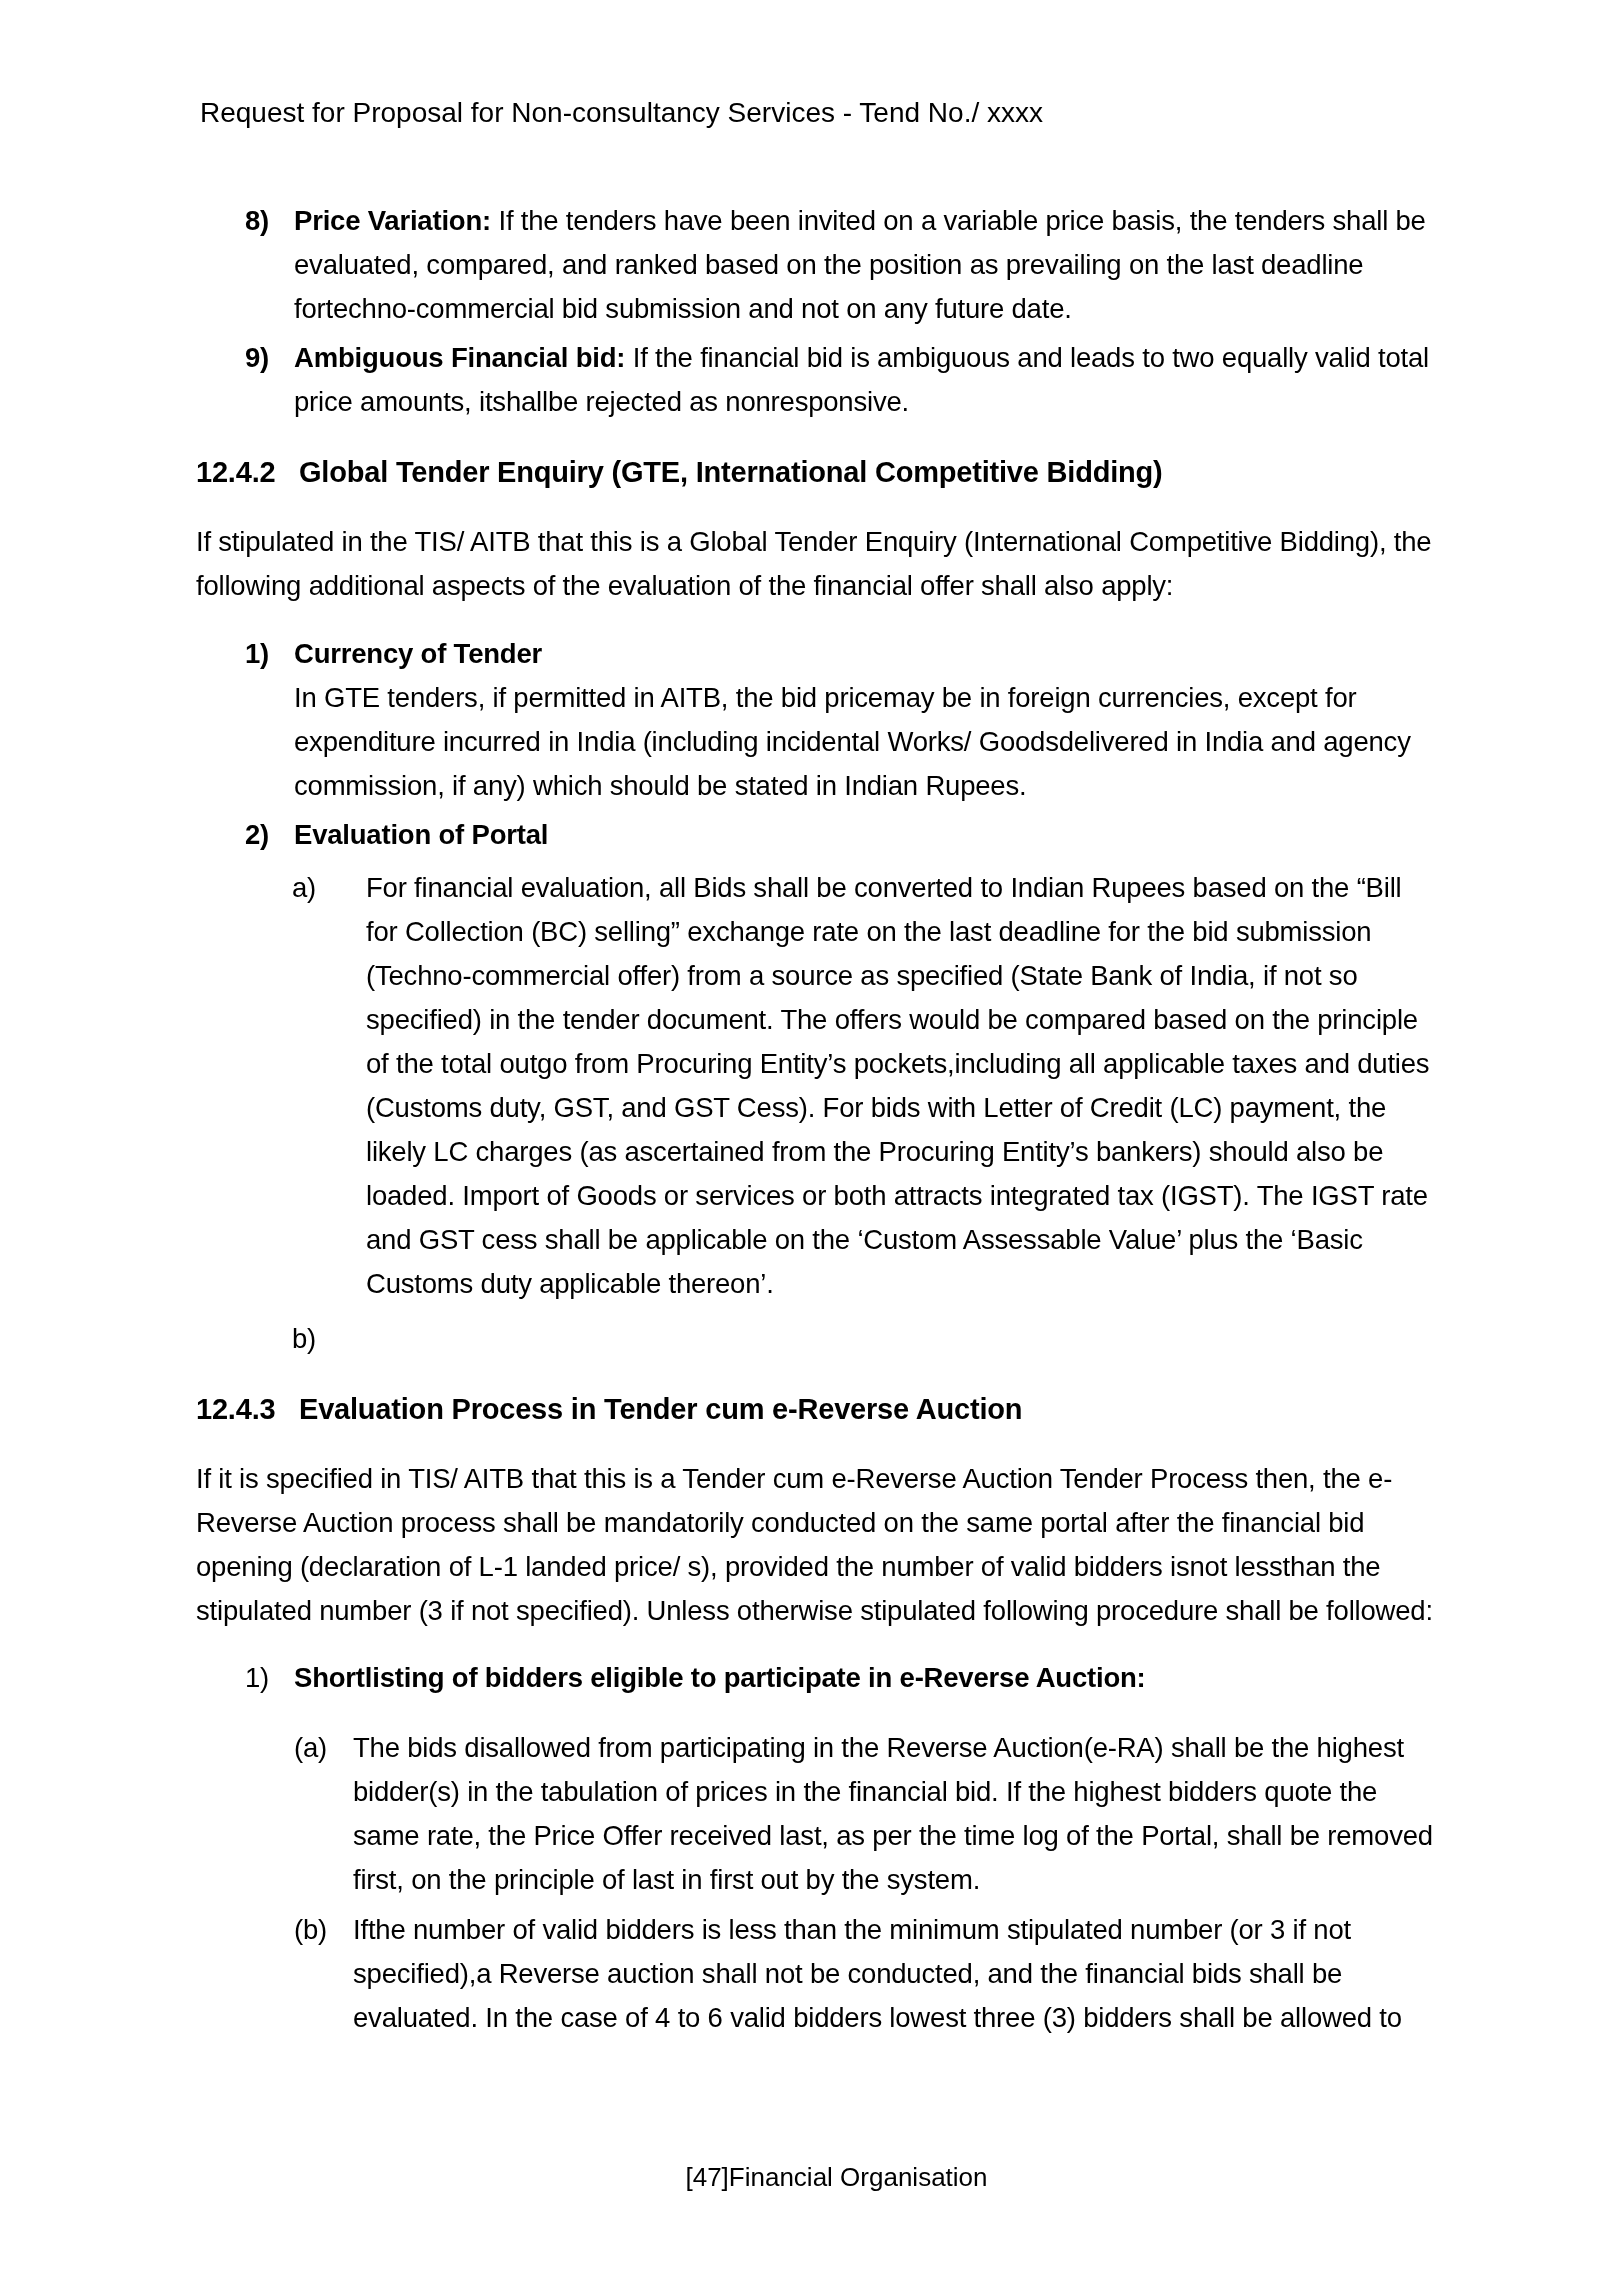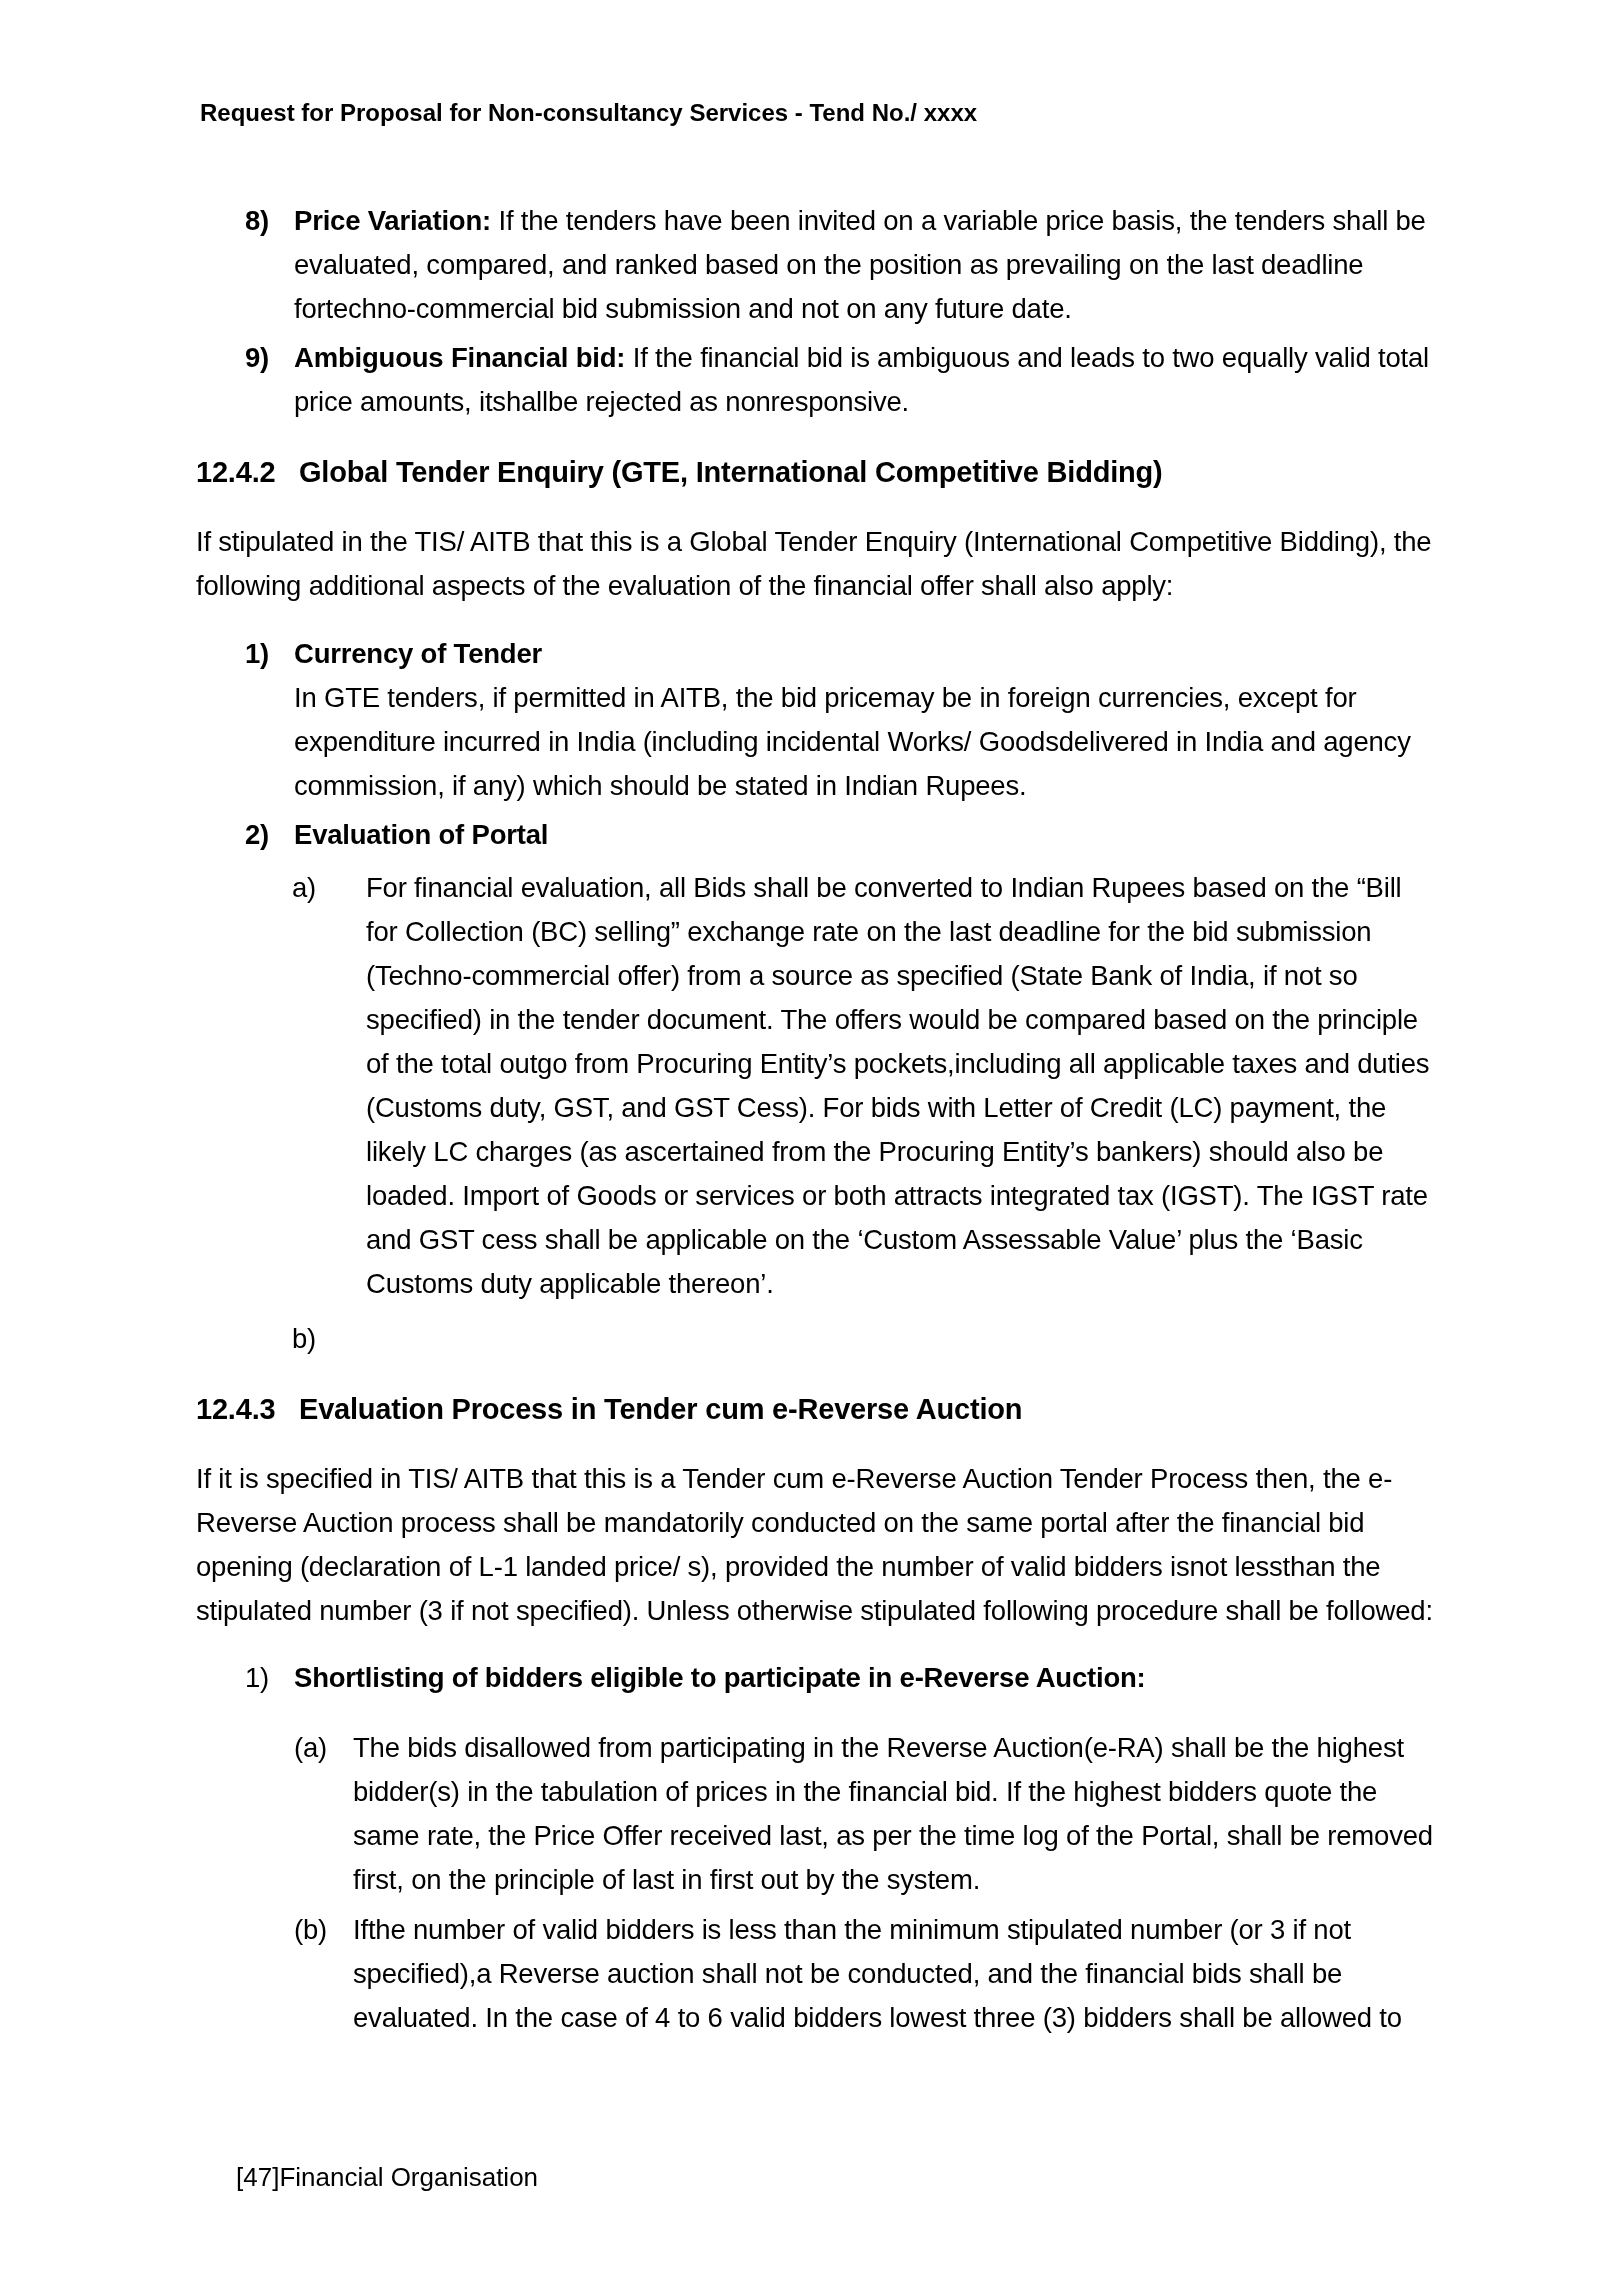--- a/index.html
+++ b/index.html
@@ -13,24 +13,23 @@
     height: 2295px;
     background: #ffffff;
     color: #000000;
     font-family: "Liberation Sans", sans-serif;
     overflow: hidden;
   }
   .doc-header {
     position: absolute;
     left: 200px;
     top: 97px;
-    font-size: 24px;
+    font-size: 28px;
     line-height: 31px;
     white-space: nowrap;
-    font-weight: bold;
   }
   .content {
     position: absolute;
     left: 196px;
     top: 194px;
     width: 1237px;
     font-size: 27.5px;
     line-height: 44px;
     letter-spacing: -0.2px;
     text-align: left;
@@ -74,21 +73,21 @@
   }
   .subli .t { flex: 1; }
   .subli .t p { margin: 0; }
   b, .bold { font-weight: bold; }
   .doc-footer {
     position: absolute;
     left: 236px;
     right: 186px;
     top: 2161px;
     display: flex;
-    justify-content: flex-start;
+    justify-content: center;
     font-size: 26px;
     line-height: 33px;
   }
 </style>
 </head>
 <body>
 
 <div class="page">
 
   <header class="doc-header">

